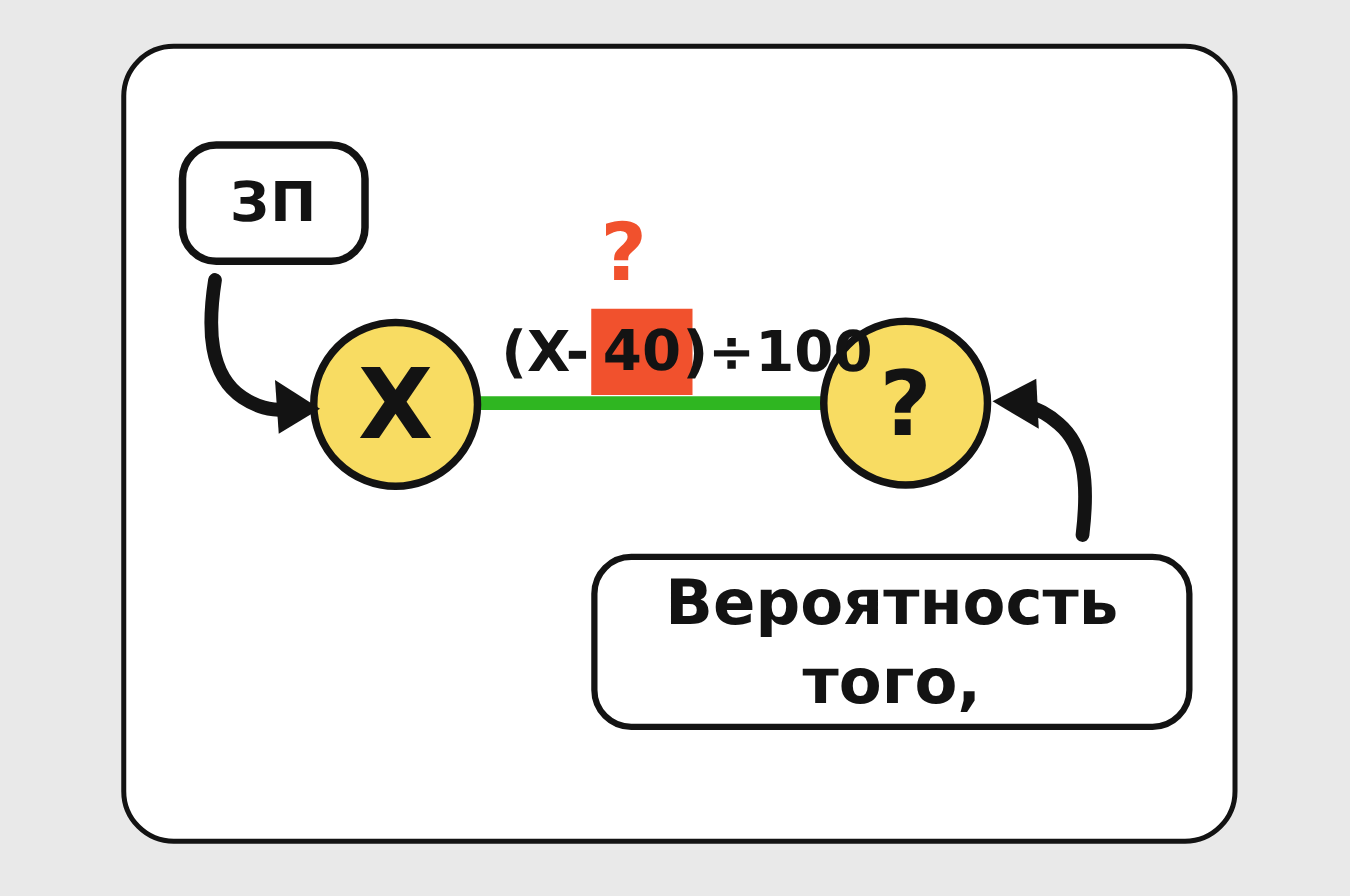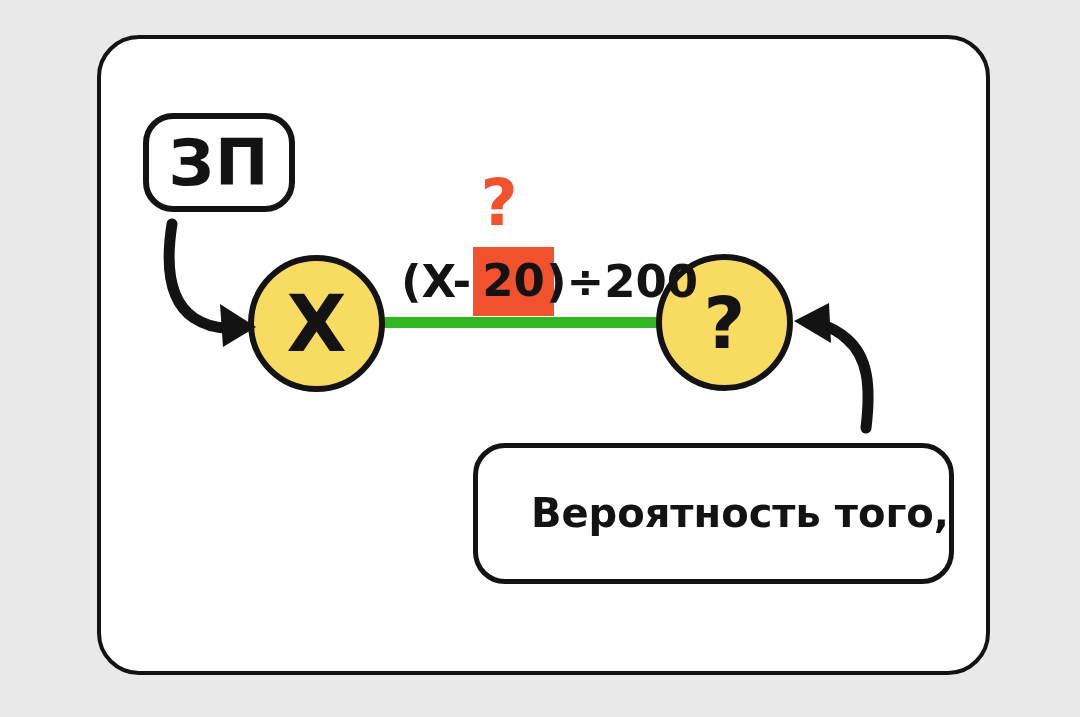--- a/index.html
+++ b/index.html
@@ -22,21 +22,21 @@
     position:absolute;left:97px;top:35px;width:893px;height:640px;
     background:var(--card);
     border:4px solid var(--ink);
     border-radius:42px;
   }
   .zp-box{
     position:absolute;left:143px;top:113px;width:152px;height:99px;
     border:6px solid var(--ink);border-radius:30px;
     background:var(--card);
     display:flex;align-items:center;justify-content:center;
-    font-weight:bold;font-size:64px;color:var(--ink);
+    font-weight:bold;font-size:44px;color:var(--ink);
     letter-spacing:1px;
   }
   .node{
     position:absolute;width:137px;height:137px;border-radius:50%;
     background:var(--node);border:6px solid var(--ink);
     display:flex;align-items:center;justify-content:center;
     font-weight:bold;color:var(--ink);
   }
   .node-x{left:248px;top:255px;font-size:78px;}
   .node-q{left:656px;top:254px;font-size:72px;}
@@ -59,22 +59,22 @@
   .formula .suffix{position:relative;z-index:1;}
   .edge-question{
     position:absolute;left:463px;top:166px;width:72px;
     text-align:center;
     font-weight:bold;font-size:64px;color:var(--red);
   }
   .prob-box{
     position:absolute;left:473px;top:443px;width:481px;height:141px;
     border:5px solid var(--ink);border-radius:32px;
     background:var(--card);
-    display:flex;flex-direction:column;align-items:flex-end;justify-content:center;
-    font-weight:bold;font-size:40px;color:var(--ink);
+    display:flex;flex-direction:column;align-items:center;justify-content:center;
+    font-weight:bold;font-size:50px;color:var(--ink);
     line-height:1.26;text-align:center;
   }
   svg.arrows{position:absolute;left:0;top:0;width:1080px;height:717px;pointer-events:none;}
 </style>
 </head>
 <body>
 
 <div class="stage">
 
   <div class="card"></div>
@@ -90,22 +90,22 @@
   </div>
 
   <div class="node node-q">
     <span>?</span>
   </div>
 
   <div class="edge-question">?</div>
 
   <div class="formula">
     <span>(X-</span>
-      <span class="hl">20</span>
-      <span class="suffix">)÷200</span>
+      <span class="hl">40</span>
+      <span class="suffix">)÷100</span>
   </div>
 
   <div class="prob-box">
     <span>Вероятность того,</span>
   </div>
 
   <svg class="arrows" viewBox="0 0 1080 717">
 
     <g>
       <path d="M 172 224 C 166 262 167 300 194 318 C 206 326 216 328 228 328" fill="none" stroke="#131313" stroke-width="11" stroke-linecap="round"></path>

